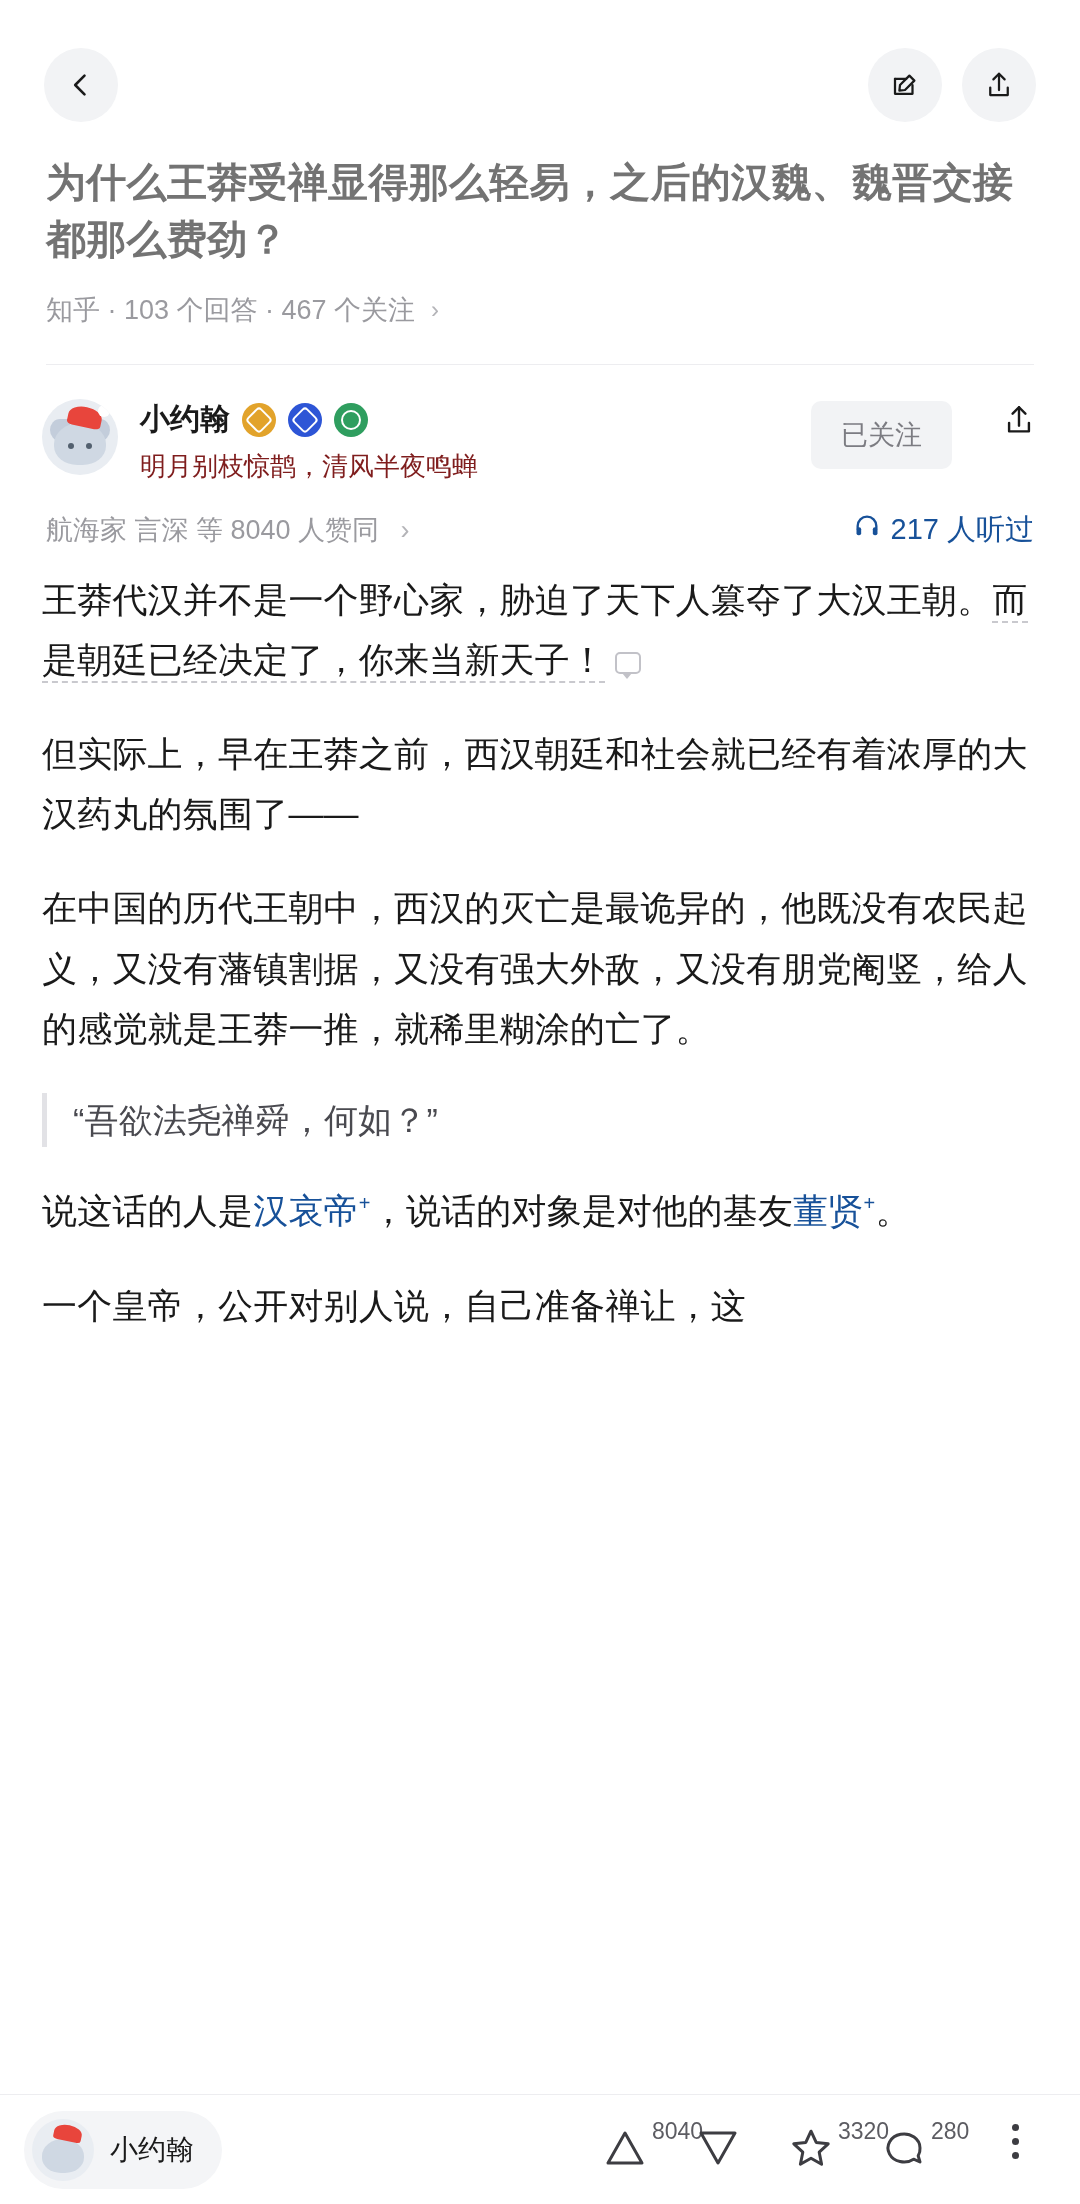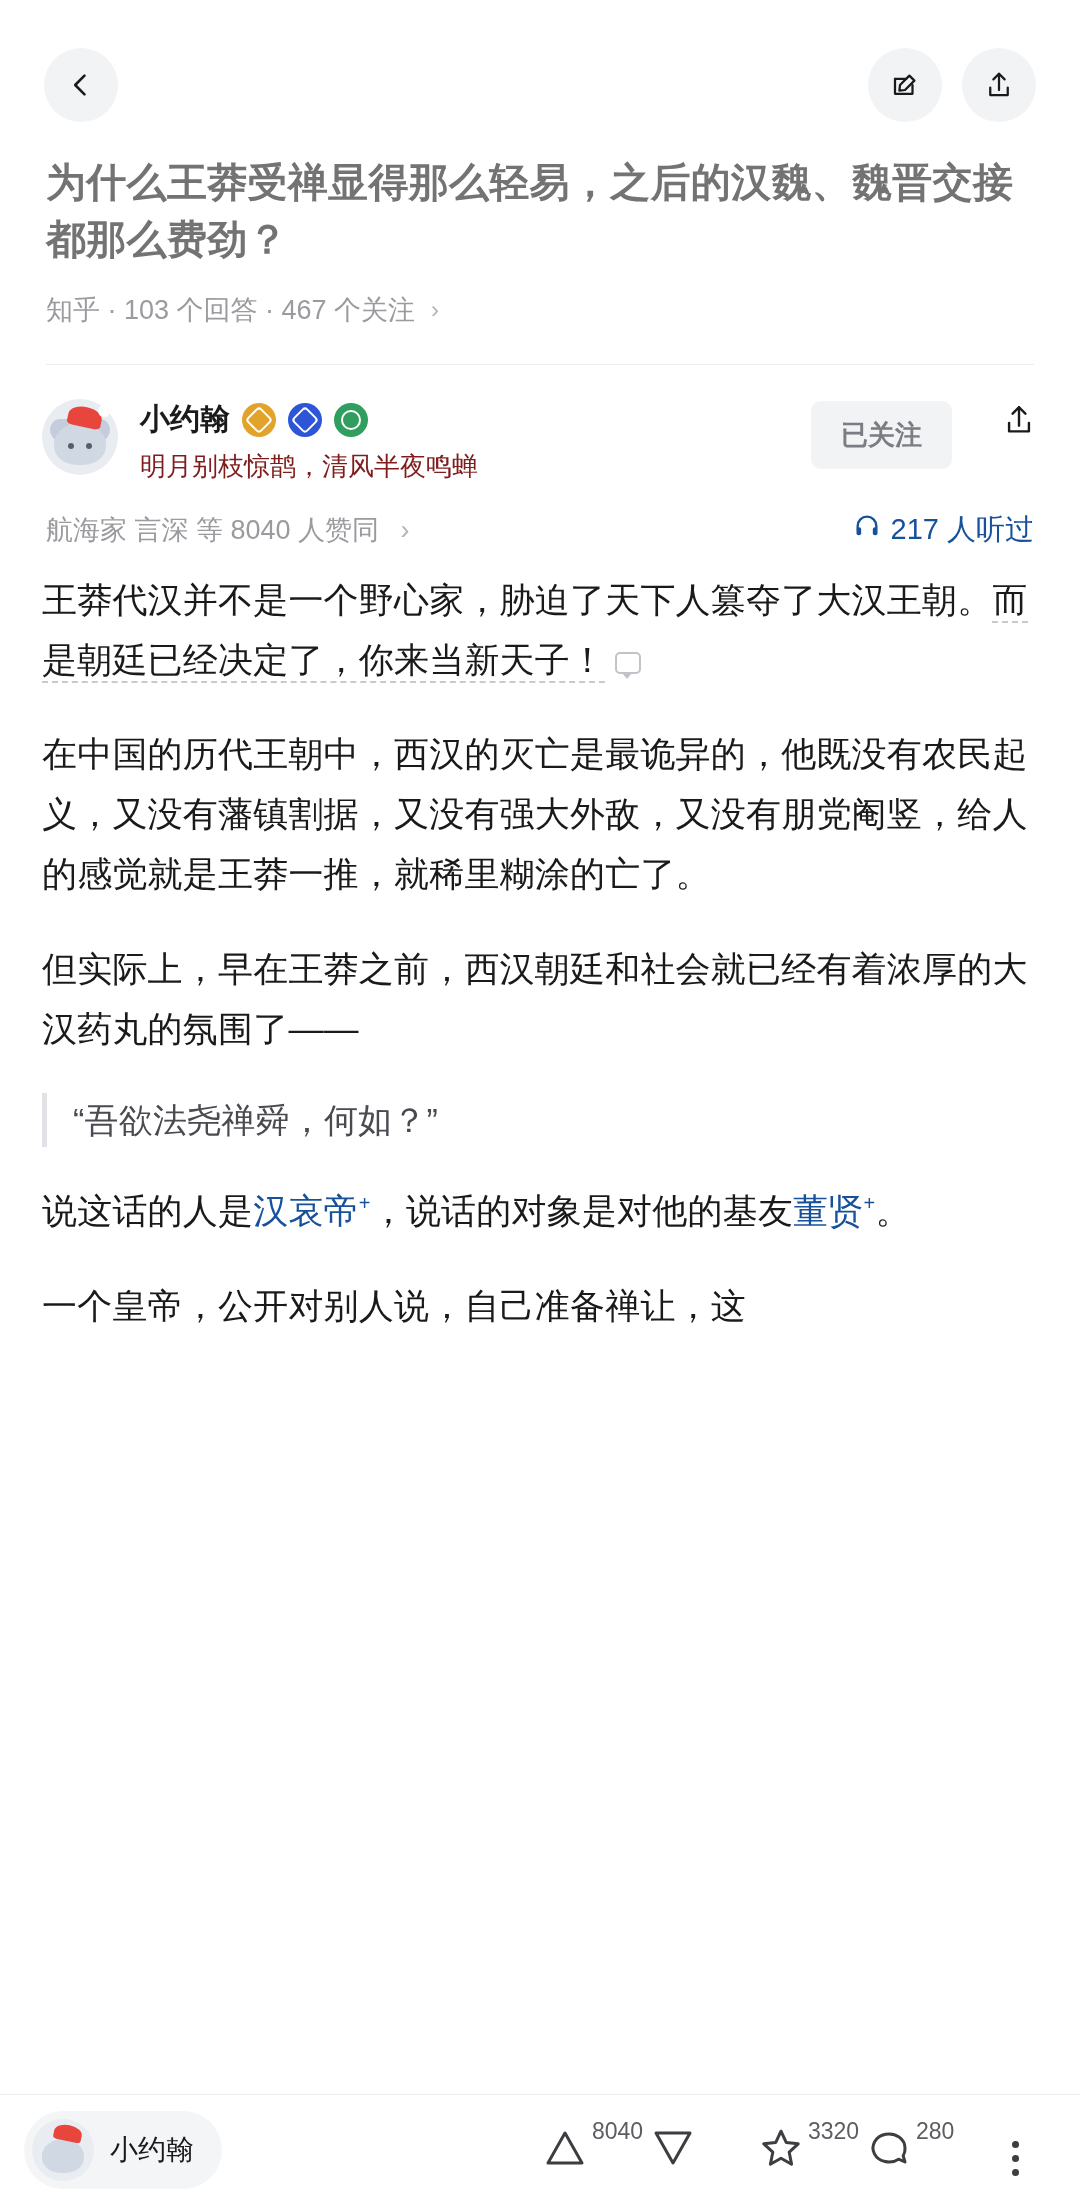--- a/index.html
+++ b/index.html
@@ -160,21 +160,20 @@
   .follow-btn {
     position: absolute;
     right: 128px;
     top: 36px;
     background: #f2f3f5;
     color: #7c7c82;
     font-size: 27px;
     border: none;
     border-radius: 10px;
     padding: 16px 30px;
-    font-weight: bold;
   }
   .share-plain {
     position: absolute;
     right: 44px;
     top: 38px;
   }
 
   
   .voters-row {
     display: flex;
@@ -266,23 +265,23 @@
   }
   .bb-avatar .hat {
     position: absolute; left: 22px; top: 6px;
     width: 28px; height: 16px; background: #e8453c;
     border-radius: 60% 60% 20% 20%; transform: rotate(12deg);
   }
   .bb-name { font-size: 28px; color: #1a1a1a; }
   .bb-actions {
     flex: 1 1 auto;
     display: flex;
-    align-items: flex-end;
+    align-items: flex-start;
     justify-content: flex-end;
-    gap: 58px;
+    gap: 43px;
     padding-right: 12px;
   }
   .bb-item {
     position: relative;
     display: flex;
     align-items: center;
   }
   .bb-count {
     position: absolute;
     left: 100%;
@@ -396,23 +395,23 @@
     <span>217 人听过</span>
   </div>
 </div>
 
 <div class="answer">
 
   <p>
     <span>王莽代汉并不是一个野心家，胁迫了天下人篡夺了大汉王朝。</span><span class="underline-dash">而是朝廷已经决定了，你来当新天子！</span><span class="comment-bubble"></span>
   </p>
 
+  <p>但实际上，早在王莽之前，西汉朝廷和社会就已经有着浓厚的大汉药丸的氛围了——</p>
+
   <p>在中国的历代王朝中，西汉的灭亡是最诡异的，他既没有农民起义，又没有藩镇割据，又没有强大外敌，又没有朋党阉竖，给人的感觉就是王莽一推，就稀里糊涂的亡了。</p>
-
-  <p>但实际上，早在王莽之前，西汉朝廷和社会就已经有着浓厚的大汉药丸的氛围了——</p>
 
   <blockquote class="quote">“吾欲法尧禅舜，何如？”</blockquote>
 
   <p>
     <span>说这话的人是</span><span class="link">汉哀帝</span><span class="sup">+</span><span>，说话的对象是对他的基友</span><span class="link">董贤</span><span class="sup">+</span><span>。</span>
   </p>
 
   <p>一个皇帝，公开对别人说，自己准备禅让，这</p>
 </div>
 

